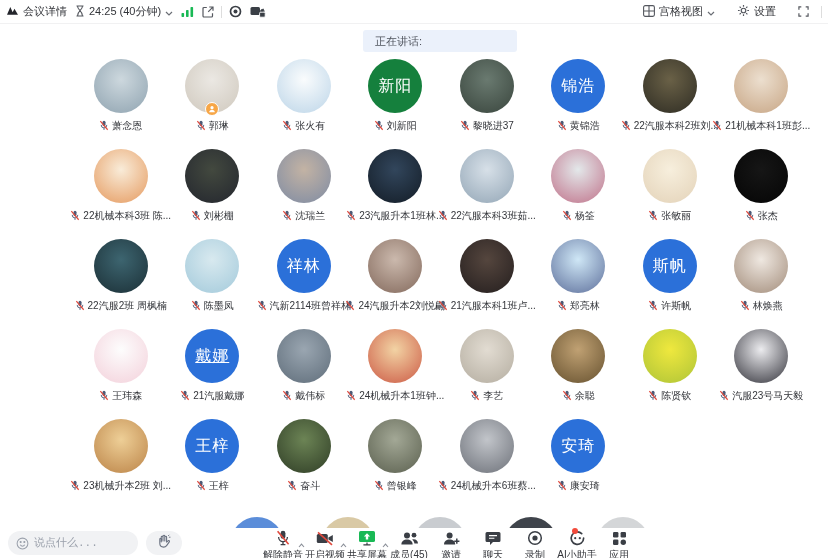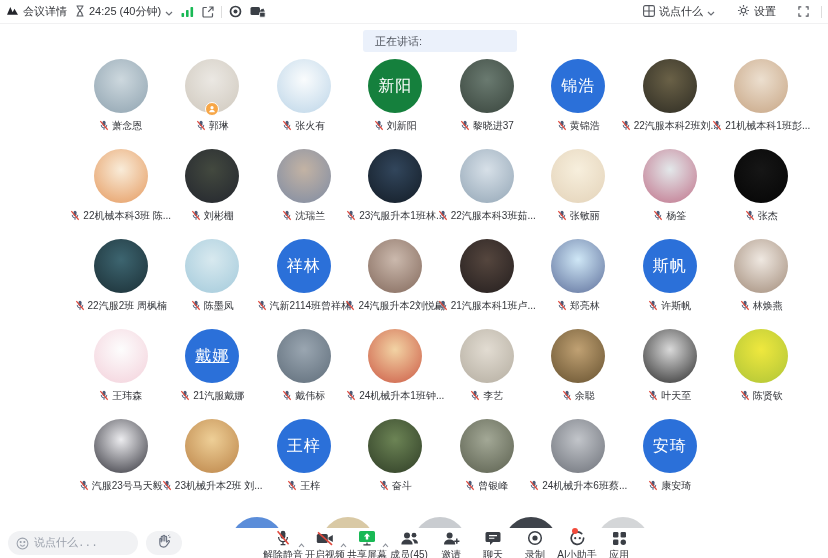--- a/index.html
+++ b/index.html
@@ -123,21 +123,21 @@
     </span>
 
     <div class="right">
       <div class="tb-item">
         <span>
           <svg width="12" height="12" viewBox="0 0 12 12" fill="none" stroke="#55585f" stroke-width="1.1">
               <rect x="0.6" y="0.6" width="10.8" height="10.8" rx="1.6"></rect>
               <path d="M6 0.6v10.8M0.6 6h10.8"></path>
             </svg>
         </span>
-        <span>说点什么</span>
+        <span>宫格视图</span>
         <span>
           <svg width="8" height="5" viewBox="0 0 8 5" fill="none" stroke="#6a6e75" stroke-width="1.2">
               <path d="M1 1l3 3 3-3"></path>
             </svg>
         </span>
       </div>
       <div class="sp12"></div>
       <div class="tb-item">
         <span>
           <svg width="13" height="13" viewBox="0 0 24 24" fill="none" stroke="#55585f" stroke-width="2.2">
@@ -319,44 +319,44 @@
           <span><svg width="10" height="11" viewBox="0 0 12 13">
               <rect x="4.2" y="0.8" width="3.6" height="6.2" rx="1.8" fill="#4c5a77"></rect>
               <path d="M2.6 5.8a3.4 3.6 0 0 0 6.8 0" fill="none" stroke="#4c5a77" stroke-width="1.1"></path>
               <path d="M6 9.6v2.2" stroke="#4c5a77" stroke-width="1.1"></path>
               <path d="M1.6 1.2l8.8 10.4" stroke="#e0483c" stroke-width="1.4"></path>
             </svg></span>
           <span>22汽服本科3班茹...</span>
         </div>
       </div>
       <div class="cell">
+        <div class="avatar" style="background: radial-gradient(circle at 50% 38%, rgb(227, 232, 234), rgb(192, 114, 138));"></div>
+        <div class="label">
+          <span><svg width="10" height="11" viewBox="0 0 12 13">
+              <rect x="4.2" y="0.8" width="3.6" height="6.2" rx="1.8" fill="#4c5a77"></rect>
+              <path d="M2.6 5.8a3.4 3.6 0 0 0 6.8 0" fill="none" stroke="#4c5a77" stroke-width="1.1"></path>
+              <path d="M6 9.6v2.2" stroke="#4c5a77" stroke-width="1.1"></path>
+              <path d="M1.6 1.2l8.8 10.4" stroke="#e0483c" stroke-width="1.4"></path>
+            </svg></span>
+          <span>杨筌</span>
+        </div>
+      </div>
+      <div class="cell">
         <div class="avatar" style="background: radial-gradient(circle at 50% 38%, rgb(247, 239, 221), rgb(227, 210, 184));"></div>
         <div class="label">
           <span><svg width="10" height="11" viewBox="0 0 12 13">
               <rect x="4.2" y="0.8" width="3.6" height="6.2" rx="1.8" fill="#4c5a77"></rect>
               <path d="M2.6 5.8a3.4 3.6 0 0 0 6.8 0" fill="none" stroke="#4c5a77" stroke-width="1.1"></path>
               <path d="M6 9.6v2.2" stroke="#4c5a77" stroke-width="1.1"></path>
               <path d="M1.6 1.2l8.8 10.4" stroke="#e0483c" stroke-width="1.4"></path>
             </svg></span>
           <span>张敏丽</span>
         </div>
       </div>
       <div class="cell">
-        <div class="avatar" style="background: radial-gradient(circle at 50% 38%, rgb(227, 232, 234), rgb(192, 114, 138));"></div>
-        <div class="label">
-          <span><svg width="10" height="11" viewBox="0 0 12 13">
-              <rect x="4.2" y="0.8" width="3.6" height="6.2" rx="1.8" fill="#4c5a77"></rect>
-              <path d="M2.6 5.8a3.4 3.6 0 0 0 6.8 0" fill="none" stroke="#4c5a77" stroke-width="1.1"></path>
-              <path d="M6 9.6v2.2" stroke="#4c5a77" stroke-width="1.1"></path>
-              <path d="M1.6 1.2l8.8 10.4" stroke="#e0483c" stroke-width="1.4"></path>
-            </svg></span>
-          <span>杨筌</span>
-        </div>
-      </div>
-      <div class="cell">
         <div class="avatar" style="background: radial-gradient(circle at 50% 38%, rgb(22, 22, 22), rgb(5, 5, 5));"></div>
         <div class="label">
           <span><svg width="10" height="11" viewBox="0 0 12 13">
               <rect x="4.2" y="0.8" width="3.6" height="6.2" rx="1.8" fill="#4c5a77"></rect>
               <path d="M2.6 5.8a3.4 3.6 0 0 0 6.8 0" fill="none" stroke="#4c5a77" stroke-width="1.1"></path>
               <path d="M6 9.6v2.2" stroke="#4c5a77" stroke-width="1.1"></path>
               <path d="M1.6 1.2l8.8 10.4" stroke="#e0483c" stroke-width="1.4"></path>
             </svg></span>
           <span>张杰</span>
         </div>
@@ -520,32 +520,20 @@
       <div class="cell">
         <div class="avatar" style="background: radial-gradient(circle at 50% 38%, rgb(192, 161, 115), rgb(102, 81, 47));"></div>
         <div class="label">
           <span><svg width="10" height="11" viewBox="0 0 12 13">
               <rect x="4.2" y="0.8" width="3.6" height="6.2" rx="1.8" fill="#4c5a77"></rect>
               <path d="M2.6 5.8a3.4 3.6 0 0 0 6.8 0" fill="none" stroke="#4c5a77" stroke-width="1.1"></path>
               <path d="M6 9.6v2.2" stroke="#4c5a77" stroke-width="1.1"></path>
               <path d="M1.6 1.2l8.8 10.4" stroke="#e0483c" stroke-width="1.4"></path>
             </svg></span>
           <span>余聪</span>
-        </div>
-      </div>
-      <div class="cell">
-        <div class="avatar" style="background: radial-gradient(circle at 50% 38%, rgb(217, 217, 217), rgb(44, 44, 44));"></div>
-        <div class="label">
-          <span><svg width="10" height="11" viewBox="0 0 12 13">
-              <rect x="4.2" y="0.8" width="3.6" height="6.2" rx="1.8" fill="#4c5a77"></rect>
-              <path d="M2.6 5.8a3.4 3.6 0 0 0 6.8 0" fill="none" stroke="#4c5a77" stroke-width="1.1"></path>
-              <path d="M6 9.6v2.2" stroke="#4c5a77" stroke-width="1.1"></path>
-              <path d="M1.6 1.2l8.8 10.4" stroke="#e0483c" stroke-width="1.4"></path>
-            </svg></span>
-          <span>叶天至</span>
         </div>
       </div>
       <div class="cell">
         <div class="avatar" style="background: radial-gradient(circle at 50% 38%, rgb(239, 232, 62), rgb(174, 196, 55));"></div>
         <div class="label">
           <span><svg width="10" height="11" viewBox="0 0 12 13">
               <rect x="4.2" y="0.8" width="3.6" height="6.2" rx="1.8" fill="#4c5a77"></rect>
               <path d="M2.6 5.8a3.4 3.6 0 0 0 6.8 0" fill="none" stroke="#4c5a77" stroke-width="1.1"></path>
               <path d="M6 9.6v2.2" stroke="#4c5a77" stroke-width="1.1"></path>
               <path d="M1.6 1.2l8.8 10.4" stroke="#e0483c" stroke-width="1.4"></path>

